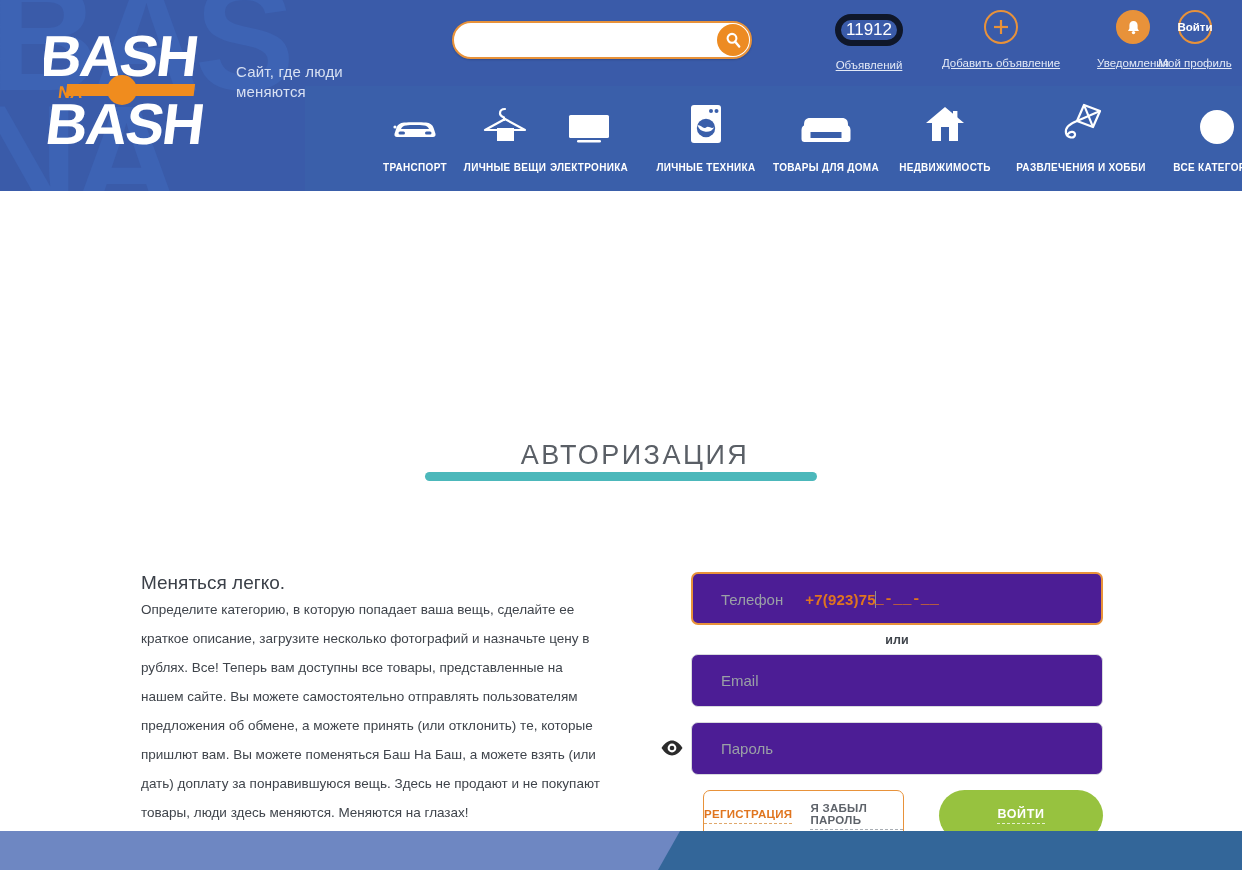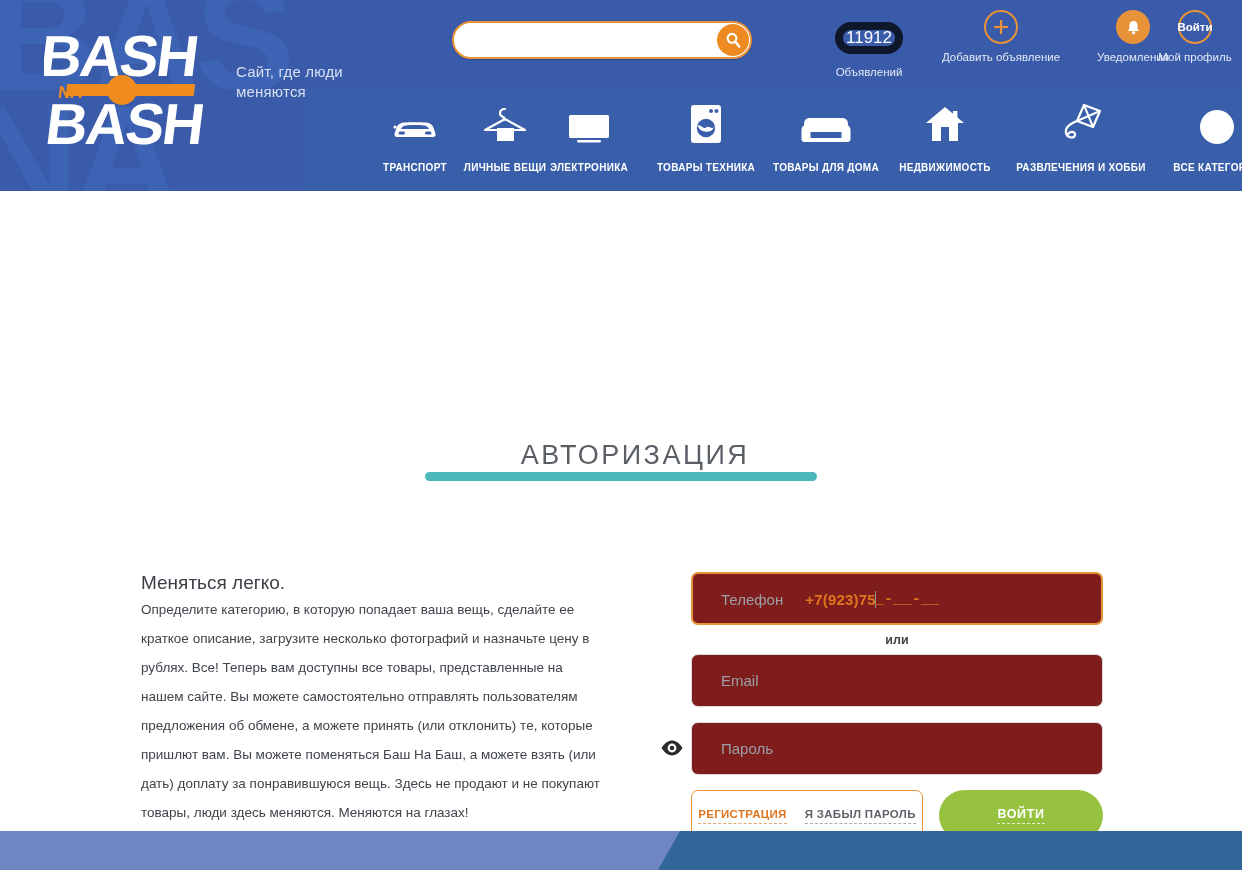--- a/index.html
+++ b/index.html
@@ -94,29 +94,29 @@
     width: 434px; height: 72px;
   }
   .act {
     position: absolute;
     top: 0;
     text-align: center;
     color: #e6ecf8;
     font-size: 11.5px;
     cursor: pointer;
   }
-  .act .lbl { display: block; margin-top: 7px; white-space: nowrap; color:#e3e9f6; }
+  .act .lbl { display: block; margin-top: 13px; white-space: nowrap; color:#e3e9f6;text-decoration:underline; }
   .pill-count {
     width: 68px; height: 32px;
-    border: 8px solid #0f172a;
+    border: 6px solid #0f172a;
     border-radius: 16px;
     color: #ffffff;
     font-size: 17px;
     display: flex; align-items: center; justify-content: center;
-    margin: 12px auto;
+    margin: 4px auto;
   }
   .circ {
     width: 34px; height: 34px;
     border: 2px solid #e8923a;
     border-radius: 50%;
     margin: 0 auto;
     display: flex; align-items: center; justify-content: center;
     position: relative;
   }
   .circ.filled { background: #e8923a; border-color: #e8923a; }
@@ -184,21 +184,21 @@
   }
 
   
   .form { position: absolute; left: 691px; top: 381px; width: 412px; }
 
   .field {
     position: relative;
     width: 412px; height: 53px;
     border: 1px solid #d8dade;
     border-radius: 7px;
-    background: #7f1d1d;
+    background: #4c1d95;
   }
   .field.active { border: 2px solid #e8923a; }
   .field .ftext {
     position: absolute;
     left: 29px; top: 0;
     height: 51px;
     display: flex; align-items: center;
     font-size: 15px;
     color: #9aa0a6;
   }
@@ -237,22 +237,22 @@
     cursor: pointer;
   }
 
   .btn-row {
     position: relative;
     margin-top: 15px;
     width: 412px; height: 51px;
   }
   .reg-box {
     position: absolute;
-    left: 0; top: 0;
-    width: 232px; height: 51px;
+    left: 12px; top: 0;
+    width: 201px; height: 51px;
     border: 1px solid #e8923a;
     border-radius: 7px;
     display: flex; align-items: center; justify-content: center;
     gap: 18px;
   }
   .dashed-link {
     font-size: 11.5px;
     font-weight: bold;
     letter-spacing: .3px;
     cursor: pointer;
@@ -407,21 +407,21 @@
     <div class="cat" style="left:342px; width:118px;">
       <div class="ico">
         <svg width="34" height="40" viewBox="0 0 34 40">
           <rect x="2" y="1" width="30" height="38" rx="3" fill="#ffffff"></rect>
           <circle cx="17" cy="24" r="9.2" fill="#3a5faa"></circle>
           <path d="M8.6 21.6 C11.6 19.6 13.6 25.6 17 23.4 C20 21.4 22.4 25.6 25.4 23 A9.2 9.2 0 0 1 8.6 21.6 Z" fill="#ffffff"></path>
           <circle cx="22" cy="7" r="2" fill="#3a5faa"></circle>
           <circle cx="27.5" cy="7" r="2" fill="#3a5faa"></circle>
         </svg>
       </div>
-      <div class="cname">ТОВАРЫ ТЕХНИКА</div>
+      <div class="cname">ЛИЧНЫЕ ТЕХНИКА</div>
     </div>
 
     <div class="cat" style="left:582px; width:116px;">
       <div class="ico">
         <svg width="42" height="40" viewBox="0 0 42 40">
           <path d="M21 3 L40 19 L34 19 L34 37 L8 37 L8 19 L2 19 Z" fill="#ffffff"></path>
           <rect x="29" y="7" width="4.4" height="8" fill="#ffffff"></rect>
           <rect x="17" y="23" width="8" height="14" fill="#3a5faa"></rect>
         </svg>
       </div>

